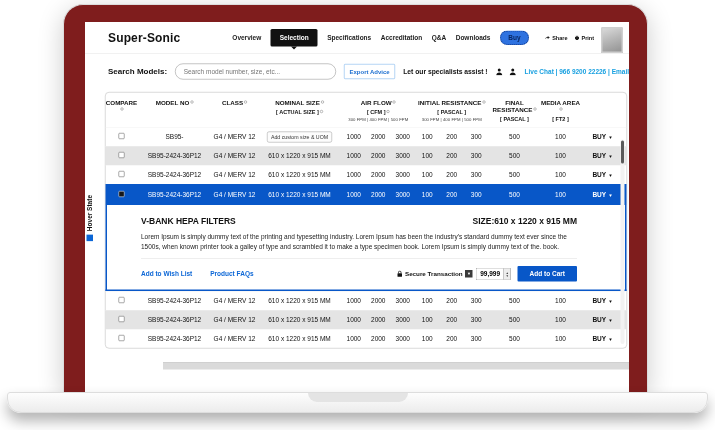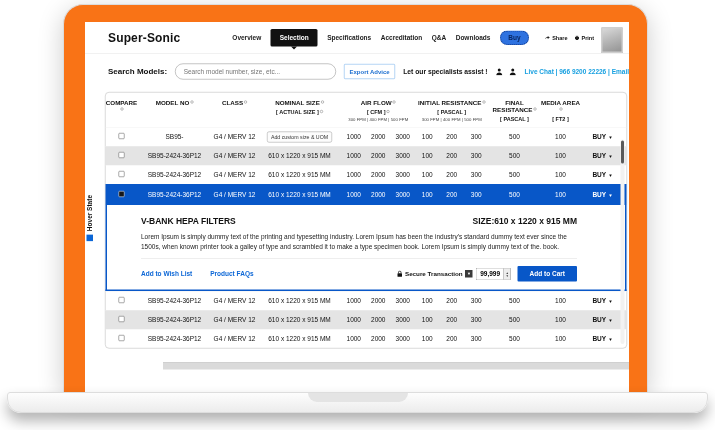--- a/index.html
+++ b/index.html
@@ -1,20 +1,20 @@
 <!DOCTYPE html>
 <html><head>
 <meta charset="utf-8">
 <style>
   html,body{margin:0;padding:0;background:#fff;}
   *{box-sizing:border-box;}
   .canvas{position:relative;width:715px;height:430px;background:#fff;overflow:hidden;font-family:"Liberation Sans",sans-serif;}
 
   
-  .laptop-screen{position:absolute;left:63px;top:4px;width:585px;height:388px;background:#f97316;
+  .laptop-screen{position:absolute;left:63px;top:4px;width:585px;height:388px;background:#7f1d1d;
     border:1px solid #dcdcdc;border-bottom:none;border-radius:20px 20px 0 0;
     box-shadow:0 6px 26px rgba(0,0,0,0.20);}
   .screen-content{position:absolute;left:21px;top:17px;width:544px;height:371px;background:#fff;overflow:hidden;}
   .laptop-base{position:absolute;left:7px;top:392px;width:701px;height:21px;
     background:linear-gradient(#fdfdfd,#ececec);border:1px solid #ddd;
     border-radius:3px 3px 14px 14px;box-shadow:0 8px 14px rgba(0,0,0,0.30);}
   .base-notch{position:absolute;left:calc(50% - 50px);top:0;width:100px;height:9px;background:#e4e4e4;border-radius:0 0 9px 9px;}
 
   
   .site{width:1088px;height:742px;transform:scale(0.5);transform-origin:0 0;position:relative;color:#111;}

